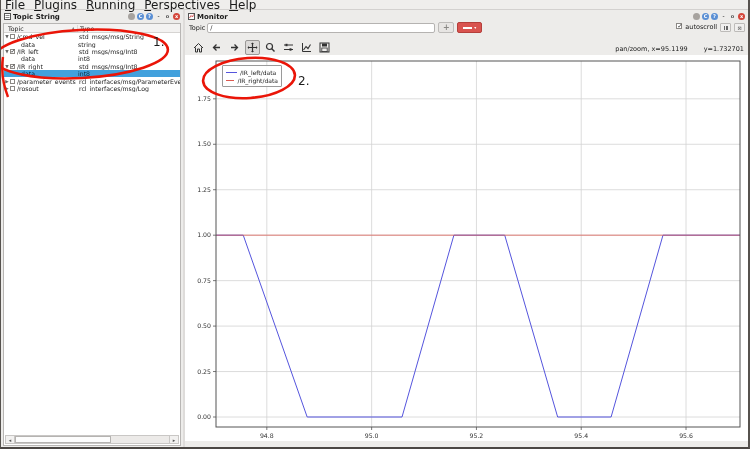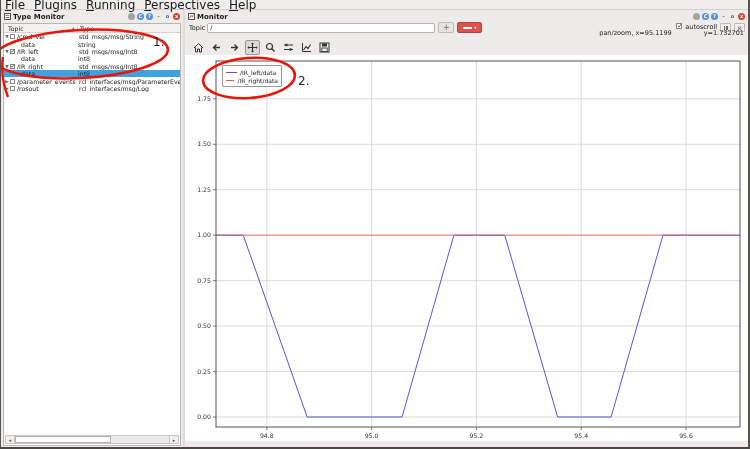--- a/index.html
+++ b/index.html
@@ -69,21 +69,21 @@
   .acb{ width:6px; height:6px; border:1px solid #8b8885; background:#fff; position:relative; }
   .acb.checked:after{ content:"✓"; position:absolute; left:0; top:-2px; font-size:6.5px; color:#222; }
   .sbtn{ width:11px; height:9px; background:#f0efee; border:1px solid #bdbbb9; border-radius:1px;
     display:flex; align-items:center; justify-content:center; gap:1px; }
   .sbtn .pb{ width:1.5px; height:4px; background:#666; }
   .sbtn .cx{ font-size:5px; color:#666; line-height:4px; }
   .mpl-toolbar{ position:absolute; left:6px; top:28px; height:18px; display:flex; align-items:center; gap:3px; }
   .tool{ width:15px; height:15px; display:flex; align-items:center; justify-content:center; border:1px solid transparent; }
   .tool.pressed{ background:#dcdad8; border:1px solid #9a9896; border-radius:2px; }
   .tool svg{ display:block; }
-  .mpl-status{ position:absolute; right:4px; top:19px; font-size:6.5px; color:#222; display:flex; gap:32px;text-align:right; }
+  .mpl-status{ position:absolute; right:4px; top:35px; font-size:6.5px; color:#222; display:flex; gap:16px;text-align:right; }
   .figure{ position:absolute; left:0; top:45px; width:565px; height:386px; background:#fff; }
   .legend{ position:absolute; left:37px; top:10px; width:60px; background:rgba(255,255,255,.85);
     border:1px solid #9a9a9a; border-radius:1px; padding:2px 3px; font-size:6px; color:#1a1a1a; }
   .legend-entry{ display:flex; align-items:center; gap:3px; height:8px; }
   .legend-swatch{ width:11px; height:1px; }
   
   .annotations{ position:absolute; left:0; top:0; width:750px; height:449px; pointer-events:none; }
 </style>
 </head>
 <body>
@@ -98,21 +98,21 @@
       <span class="menu-item"><u>H</u>elp</span>
     </div>
 
   <div class="dock-left">
     <div class="dock-title">
       <svg width="7" height="7">
           <rect x="0.5" y="0.5" width="6" height="6" fill="#fff" stroke="#555"></rect>
           <line x1="1.5" y1="2.5" x2="5.5" y2="2.5" stroke="#888" stroke-width="1"></line>
           <line x1="1.5" y1="4.5" x2="5.5" y2="4.5" stroke="#888" stroke-width="1"></line>
         </svg>
-      <span>Type Monitor</span>
+      <span>Topic String</span>
       <span class="dock-btns">
         <span class="tbtn gray"></span>
         <span class="tbtn blue">C</span>
         <span class="tbtn blue">?</span>
         <span class="tbtn flat">-</span>
         <span class="tbtn flat">o</span>
         <span class="tbtn red">x</span>
       </span>
     </div>
     <div class="tree">

